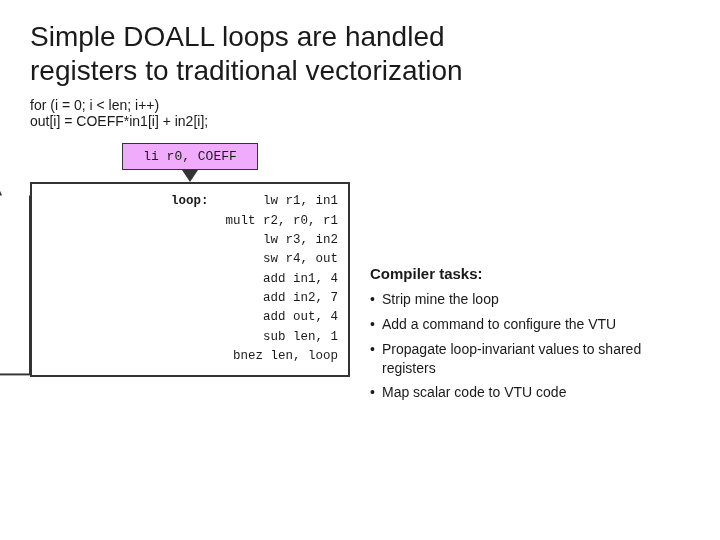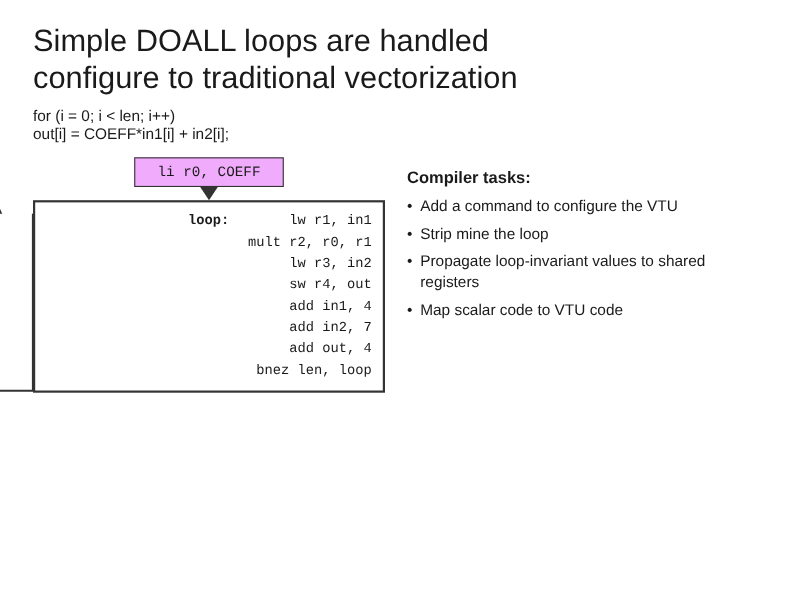--- a/index.html
+++ b/index.html
@@ -90,21 +90,21 @@
       background: #fff;
       line-height: 1.55;
       margin-top: 0;
       position: relative;
     }
 
     .right-panel {
       flex: 1;
       display: flex;
       flex-direction: column;
-      justify-content: flex-start;
+      justify-content: center;
       padding-top: 10px;
     }
 
     .compiler-tasks-title {
       font-size: 15px;
       font-weight: bold;
       color: #1a1a1a;
       margin-bottom: 8px;
     }
 
@@ -145,21 +145,21 @@
       margin-left: 48px;
     }
   </style>
 </head>
 <body>
 
 <div class="slide">
 
   <div class="title">
     <span>Simple DOALL loops are handled</span><br>
-    <span>configure to traditional vectorization</span>
+    <span>registers to traditional vectorization</span>
   </div>
 
   <div class="code-header">
     <div>for (i = 0; i &lt; len; i++)</div>
     <div>    out[i] = COEFF*in1[i] + in2[i];</div>
   </div>
 
   <div class="main-content">
 
     <div class="left-panel">
@@ -204,30 +204,34 @@
             <div class="code-line">
               <span class="code-label"></span>
               <span class="code-content">add in2, 7</span>
             </div>
             <div class="code-line">
               <span class="code-label"></span>
               <span class="code-content">add out, 4</span>
             </div>
             <div class="code-line">
               <span class="code-label"></span>
+              <span class="code-content">sub len, 1</span>
+            </div>
+            <div class="code-line">
+              <span class="code-label"></span>
               <span class="code-content">bnez len, loop</span>
             </div>
           </div>
       </div>
     </div>
 
     <div class="right-panel">
       <div class="compiler-tasks-title">Compiler tasks:</div>
       <ul class="compiler-tasks-list" id="tasks-list">
-      <li>Add a command to configure the VTU</li>
-          <li>Strip mine the loop</li>
+      <li>Strip mine the loop</li>
+          <li>Add a command to configure the VTU</li>
           <li>Propagate loop-invariant values to shared registers</li>
           <li>Map scalar code to VTU code</li>
         </ul>
     </div>
 
   </div>
 </div>
 
 </body></html>

